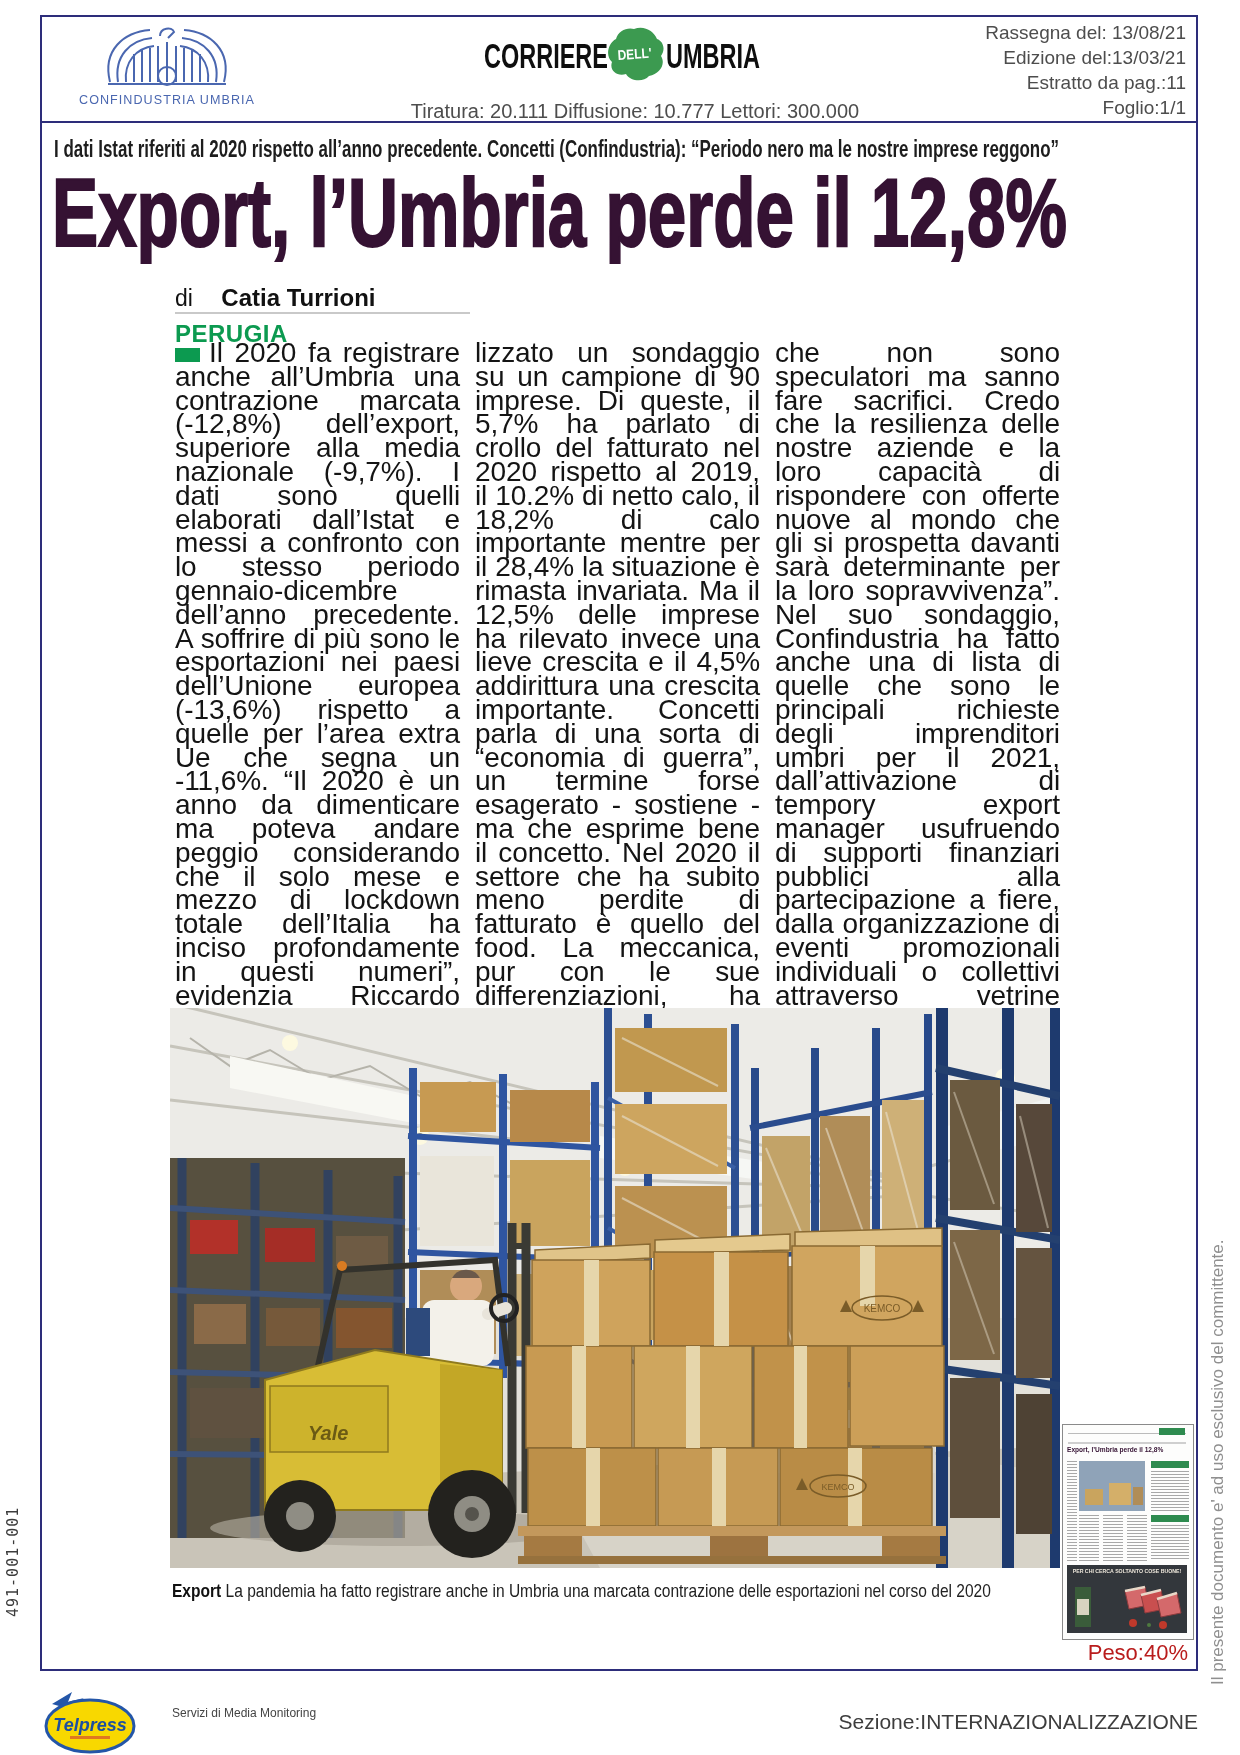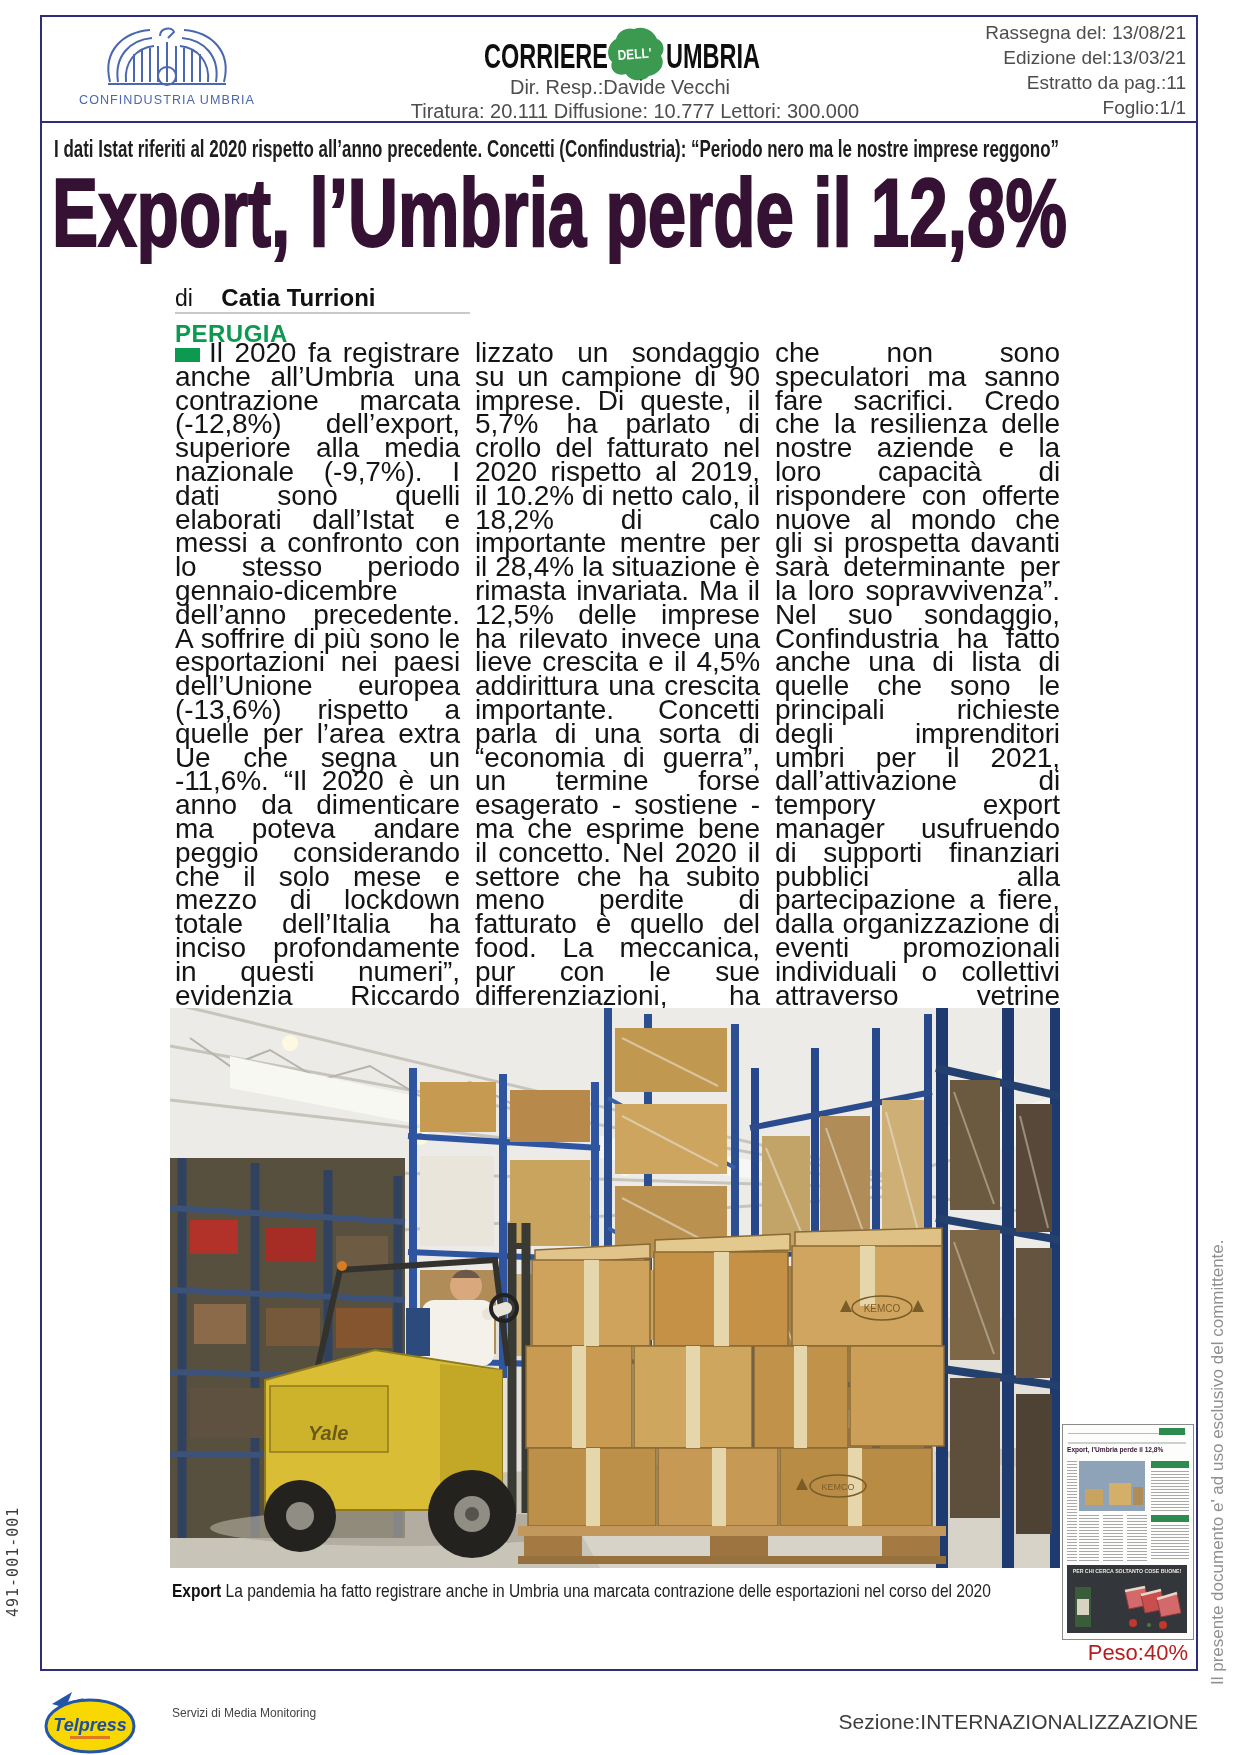--- a/index.html
+++ b/index.html
@@ -100,21 +100,20 @@
     </g>
     <text x="95" y="84" text-anchor="middle" font-size="12" fill="#4a67b0" letter-spacing="1" textLength="176" lengthAdjust="spacingAndGlyphs">CONFINDUSTRIA UMBRIA</text>
   </svg>
 
   <svg class="abs" style="left:482px;top:26px" width="280" height="58" viewBox="0 0 280 58">
     <text x="2" y="42" font-size="35" font-weight="bold" fill="#0e0e0e" textLength="124" lengthAdjust="spacingAndGlyphs">CORRIERE</text>
     <path d="M152,3 C162,-1 172,5 175,13 C181,15 184,23 179,30 C184,38 178,48 167,50 C161,57 148,55 144,48 C135,51 127,44 130,36 C123,30 126,17 134,13 C136,5 145,1 152,3 Z" fill="#3c9a50"></path>
     <text x="136" y="34" font-size="14" font-weight="bold" fill="#ffffff" textLength="34" lengthAdjust="spacingAndGlyphs" transform="rotate(-4 136 34)">DELL'</text>
     <text x="184" y="42" font-size="35" font-weight="bold" fill="#0e0e0e" textLength="94" lengthAdjust="spacingAndGlyphs">UMBRIA</text>
   </svg>
-  <div class="abs hdr-gray hdr-center" style="left:395px;top:76px;width:450px;font-size:20px">Dir. Resp.:Davide Vecchi</div>
   <div class="abs hdr-gray hdr-center" style="left:330px;top:100px;width:610px;font-size:20px">Tiratura: 20.111 Diffusione: 10.777 Lettori: 300.000</div>
 
   <div class="abs meta-block">
     <div>Rassegna del: 13/08/21</div>
     <div>Edizione del:13/03/21</div>
     <div>Estratto da pag.:11</div>
     <div>Foglio:1/1</div>
   </div>
 
   <svg class="abs kicker-svg" style="left:54px;top:133px" width="1015" height="32" viewBox="0 0 1015 32">

